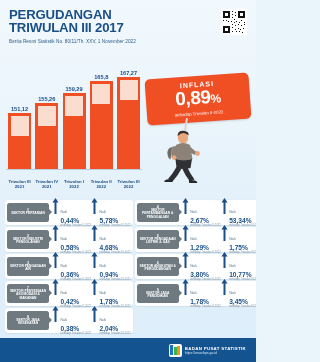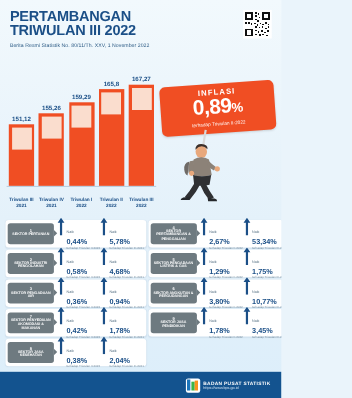--- a/index.html
+++ b/index.html
@@ -162,22 +162,22 @@
   .foot-text .t1 { font-size: 4.4px; font-weight: bold; color: #fff; letter-spacing: .3px; line-height: 5px; }
   .foot-text .t2 { font-size: 3.4px; color: #cfe2f2; line-height: 4px; }
 </style>
 </head>
 <body>
 
 <div id="page">
 
   <div class="header">
     <div class="title">
-      <span class="l">PERTAMBANGAN</span>
-      <span class="l">TRIWULAN III 2022</span>
+      <span class="l">PERGUDANGAN</span>
+      <span class="l">TRIWULAN III 2017</span>
     </div>
     <div class="subtitle">Berita Resmi Statistik No. 80/11/Th. XXV, 1 November 2022</div>
   </div>
 
   <div class="qr">
     <svg width="24" height="24" viewBox="0 0 24 24" shape-rendering="crispEdges">
       <rect width="24" height="24" fill="#fff"></rect>
       <g fill="#111">
         <rect x="1" y="1" width="7" height="7"></rect>
           <rect x="2.6" y="2.6" width="3.8" height="3.8" fill="#fff"></rect>

